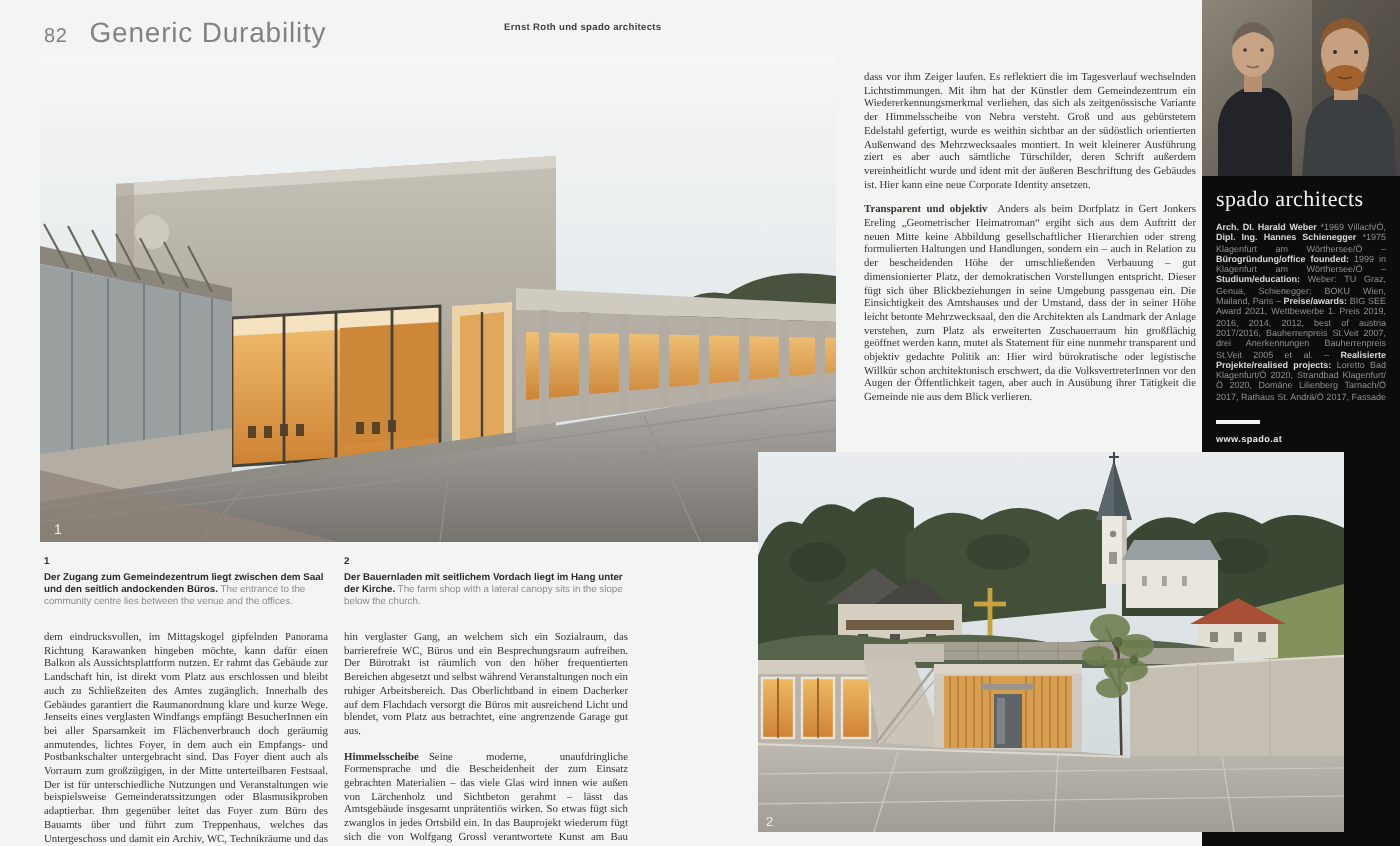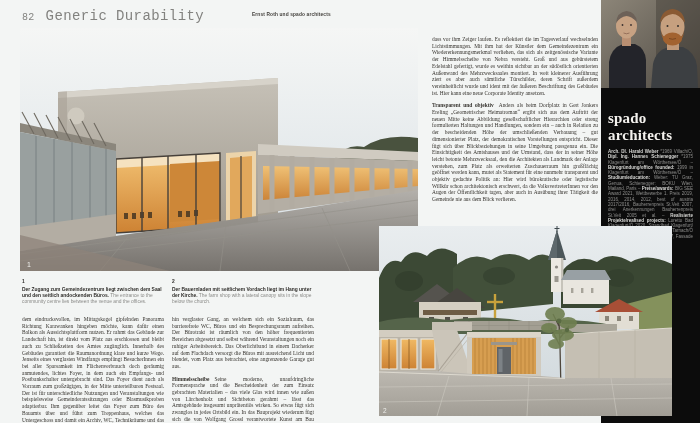--- a/index.html
+++ b/index.html
@@ -1,20 +1,20 @@
 <!DOCTYPE html>
 <html><head>
 <meta charset="utf-8">
 <style>
   html,body{margin:0;padding:0;background:#d8d8d8;}
   .page{position:relative;width:700px;height:423px;background:#f3f5f4;overflow:hidden;
         font-family:"Liberation Serif","DejaVu Serif",serif;color:#33302c;}
   
   .header{position:absolute;left:22px;top:8px;display:flex;gap:11px;align-items:baseline;
-          font-family:Liberation Mono, monospace;color:#82827f;}
+          font-family:Liberation Sans, sans-serif;color:#82827f;}
   .page-num{font-size:10px;letter-spacing:.3px;}
   .doc-title{font-size:14px;letter-spacing:.4px;}
   .byline{position:absolute;left:252px;top:12px;font-family:"Liberation Sans",sans-serif;
           font-size:4.8px;font-weight:bold;color:#413e3a;letter-spacing:.15px;}
   
   .photo1{position:absolute;left:20px;top:28px;width:398px;height:243px;z-index:1;}
   .photo2{position:absolute;left:379px;top:226px;width:293px;height:190px;z-index:3;}
   .photo1 svg,.photo2 svg,.menphoto svg{display:block;width:100%;height:100%;}
   
   .right-col{position:absolute;left:432px;top:36px;width:166px;max-height:186px;overflow:hidden;
@@ -31,22 +31,22 @@
   
   .bcol{position:absolute;top:316px;width:142px;height:107px;overflow:hidden;
         font-size:5.4px;line-height:6.7px;text-align:justify;color:#36332e;}
   .bcol p{margin:0;}
   .bcol p + p{margin-top:6px;}
   .bcol1{left:22px;} .bcol2{left:172px;}
   
   .sidebar{position:absolute;left:601px;top:0;width:99px;height:423px;background:#0c0c0c;z-index:2;}
   .menphoto{width:99px;height:88px;overflow:hidden;}
   .panel{padding:6px 7px 0 7px;}
-  .sb-heading{font-family:"Liberation Serif","DejaVu Serif",serif;font-size:15px;font-weight:bold;
-              color:#f4f2ee;letter-spacing:.2px;margin:16px 0 5px 0;}
+  .sb-heading{font-family:"Liberation Serif","DejaVu Serif",serif;font-size:11px;font-weight:normal;
+              color:#f4f2ee;letter-spacing:.2px;margin:0 0 5px 0;}
   .credits{font-family:"Liberation Sans",sans-serif;font-size:4.5px;line-height:5.3px;
            color:#8f8f8d;max-height:90px;overflow:hidden;text-align:justify;}
   .seg-b{font-weight:bold;color:#d9d9d6;}
   .divider{width:22px;height:2px;background:#f4f2ee;margin-top:9px;}
   .url{font-family:"Liberation Sans",sans-serif;font-size:4.6px;font-weight:bold;
        color:#e6e6e3;margin-top:5px;letter-spacing:.2px;}
 </style>
 </head>
 <body>
 

